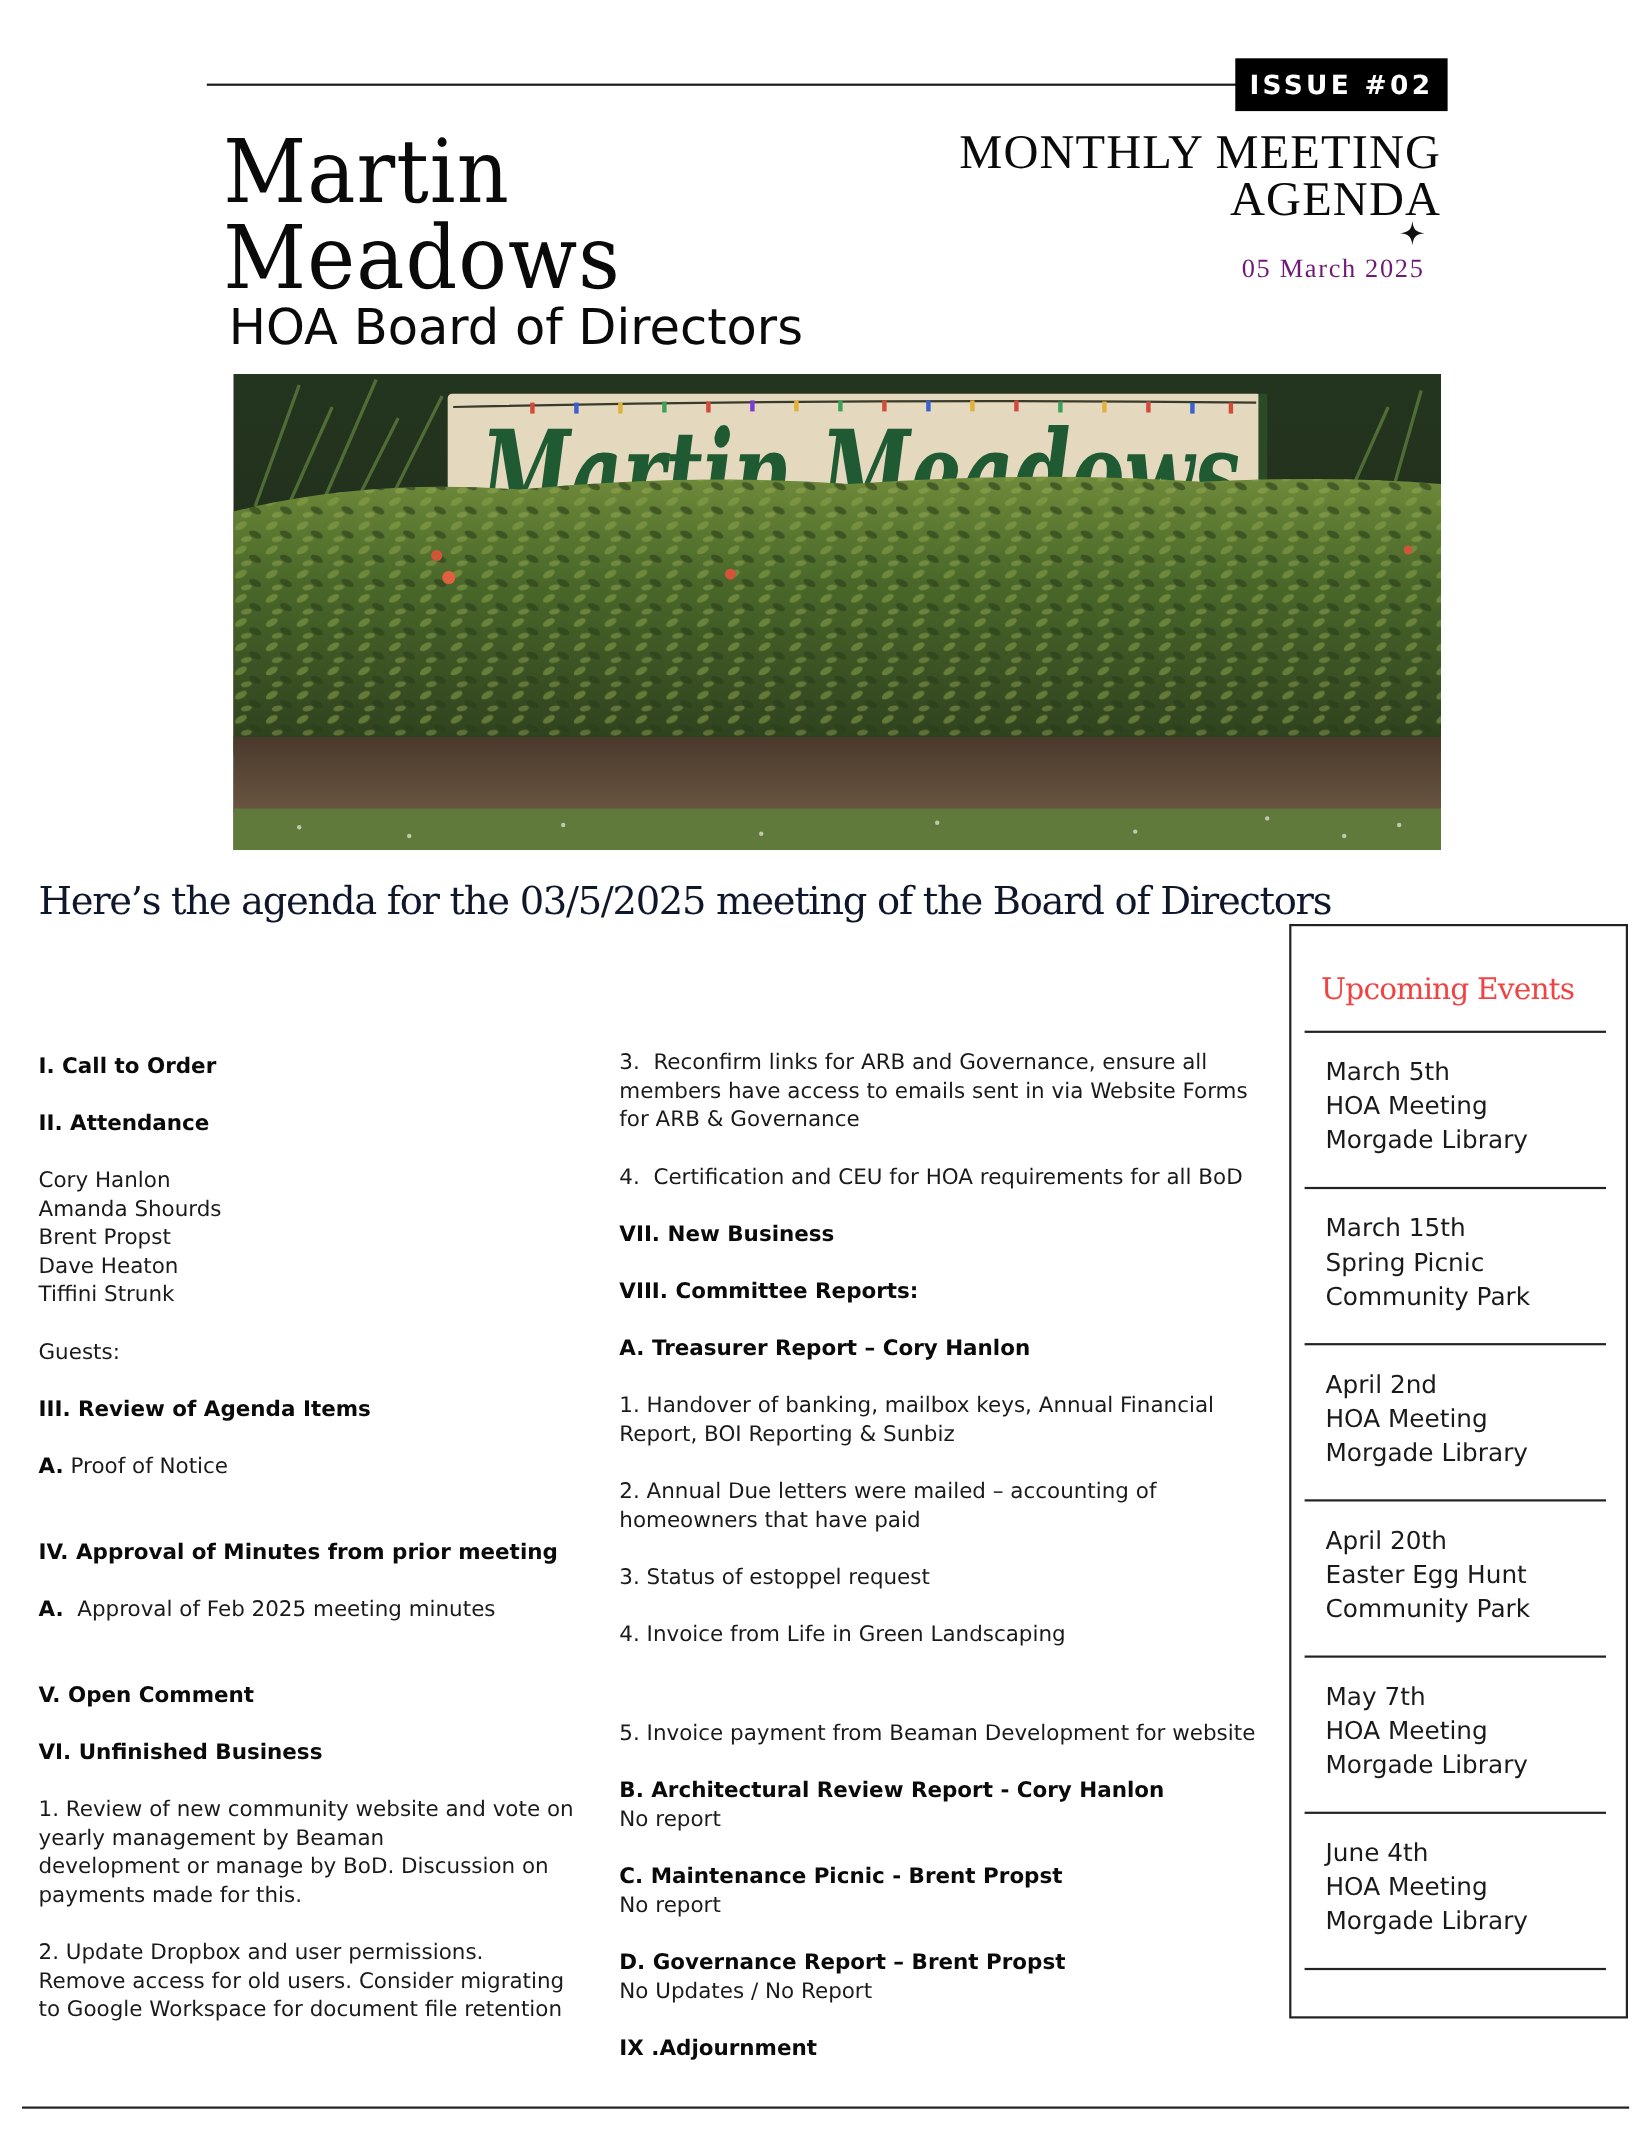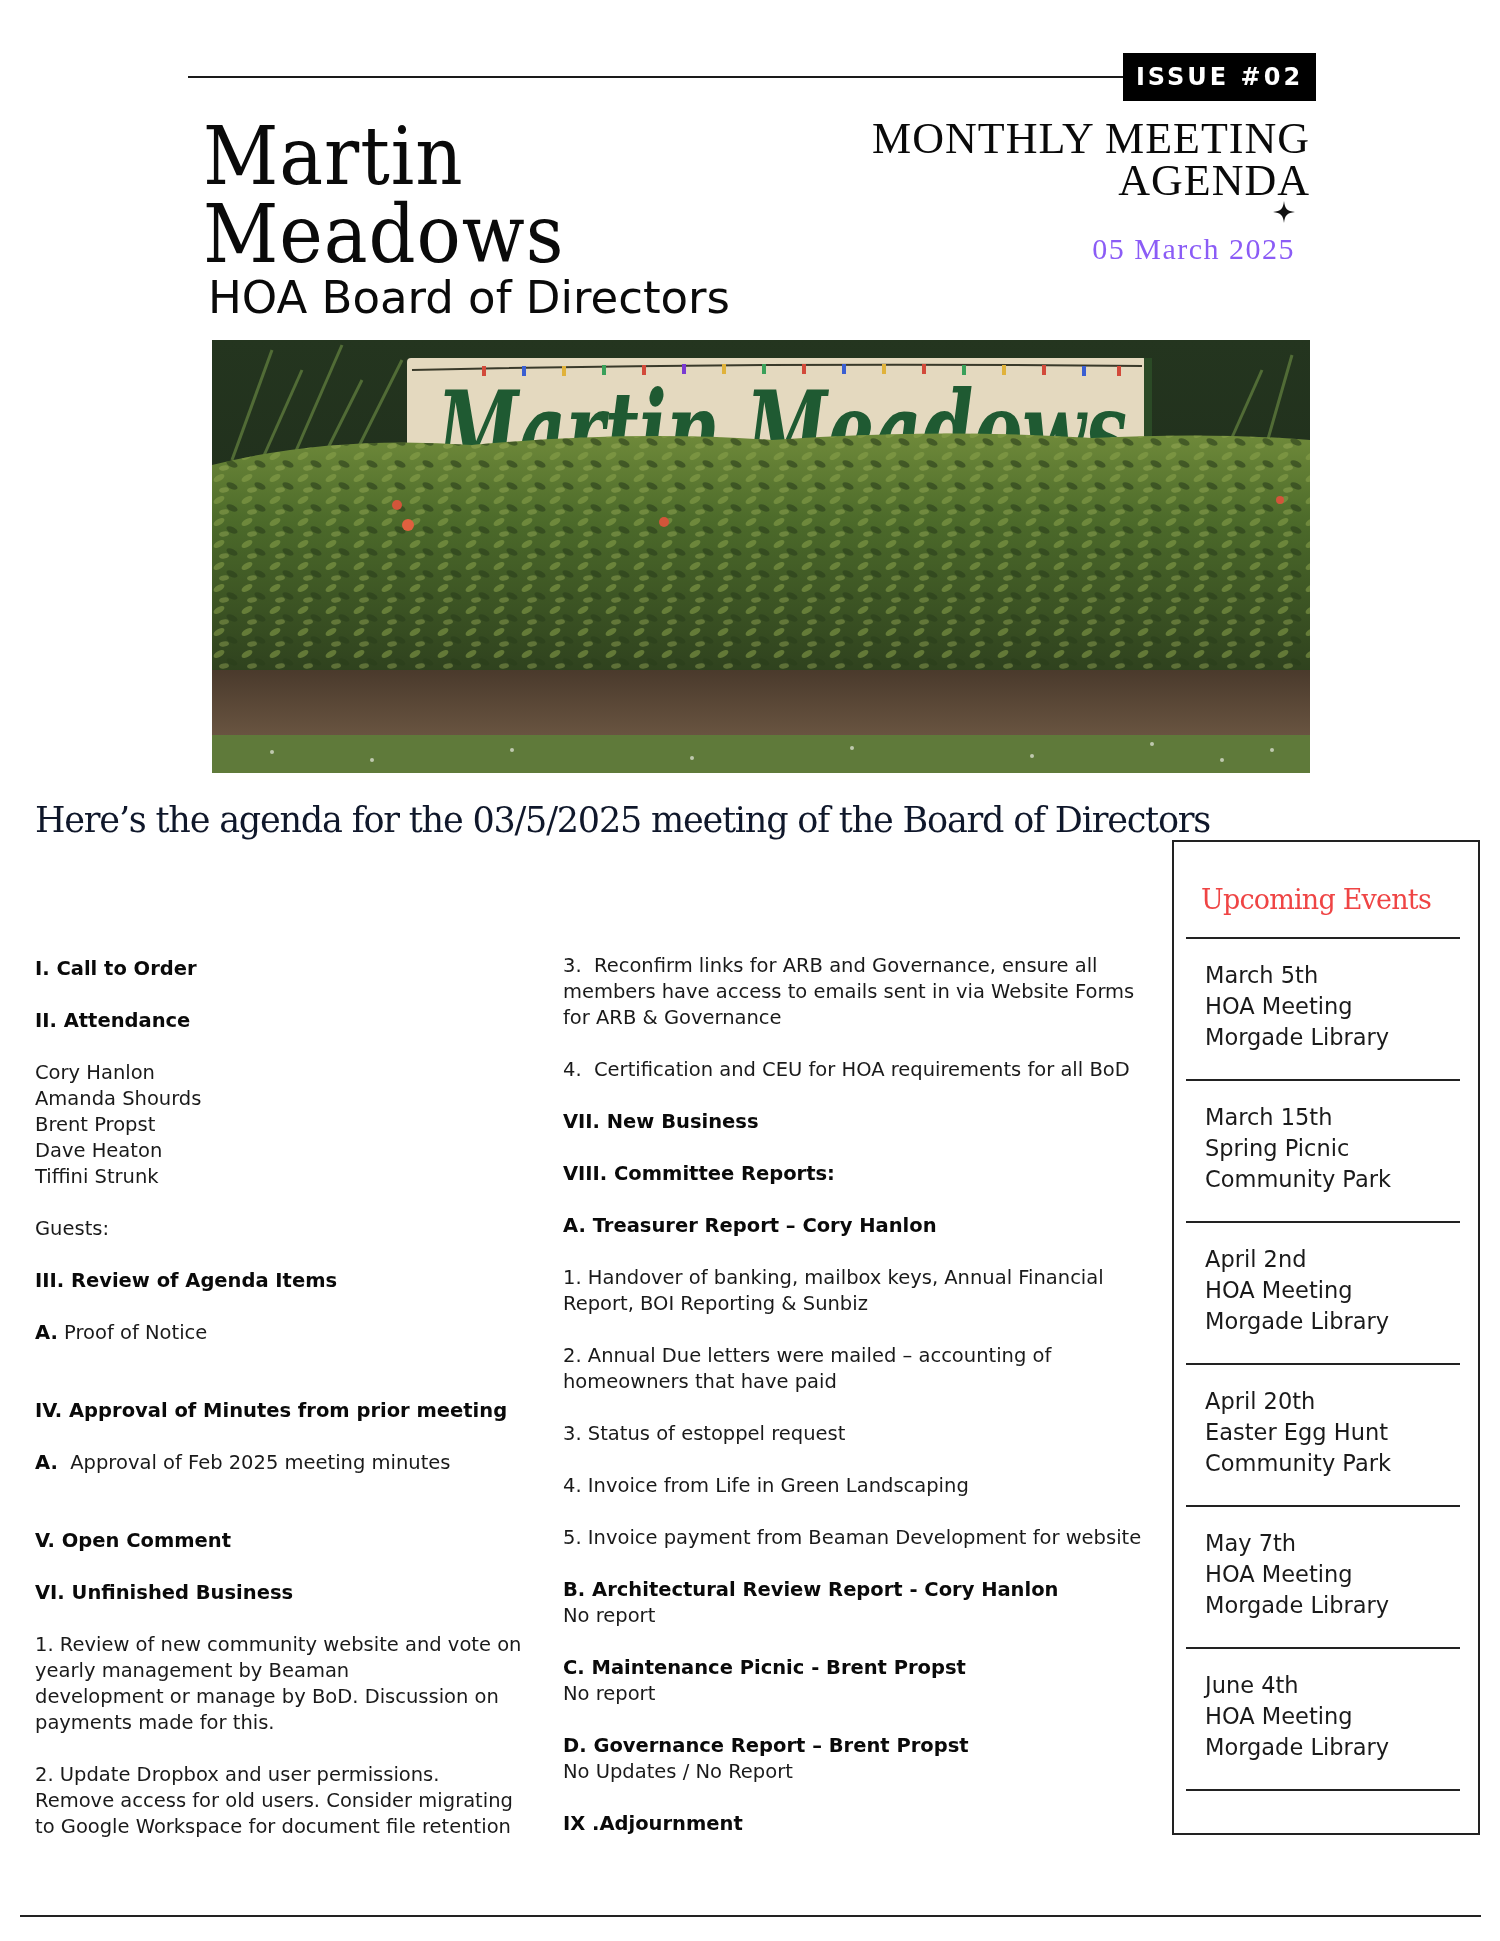--- a/index.html
+++ b/index.html
@@ -10,21 +10,21 @@
   .top-rule { left: 188px; top: 76px; width: 940px; height: 2px; background: #1a1a1a; }
   .issue-badge { left: 1123px; top: 53px; width: 193px; height: 48px; background: #000; color: #fff;
     font-family: "DejaVu Sans", sans-serif; font-weight: bold; font-size: 24px; letter-spacing: 3px;
     display: flex; align-items: center; justify-content: center; }
   .title { left: 203px; top: 118px; font-family: "DejaVu Serif", serif; font-size: 80px; line-height: 78px;
     letter-spacing: 1px; transform: scaleX(0.92); transform-origin: left top; color: #0a0a0a; }
   .subtitle { left: 208px; top: 272px; font-family: "DejaVu Sans", sans-serif; font-size: 45px; line-height: 52px; color: #0a0a0a; }
   .meeting-type { right: 190px; top: 118px; width: 460px; text-align: right; font-family: "Liberation Serif", serif;
     font-size: 44px; line-height: 42px; letter-spacing: 1px; color: #0a0a0a; }
   .sparkle { left: 1272px; top: 200px; width: 24px; height: 24px; }
-  .date { right: 205px; top: 232px; font-family: "Liberation Serif", serif; font-size: 30px; letter-spacing: 1.5px; color: #8b5cf6; }
+  .date { right: 205px; top: 232px; font-family: "Liberation Serif", serif; font-size: 24px; letter-spacing: 1.5px; color: #701a75; }
 
   
   .photo { left: 200px; top: 340px; width: 1098px; height: 433px; overflow: hidden; margin-left: 12px; }
 
   
   .headline { left: 35px; top: 800px; font-family: "DejaVu Serif", serif; font-size: 35px; letter-spacing: -1.2px; color: #0f172a; white-space: nowrap; }
 
   
   .col { font-family: "DejaVu Sans", sans-serif; font-size: 19.5px; line-height: 26px; color: #1a1a1a; }
   .col .b { font-weight: bold; color: #0a0a0a; }
@@ -197,21 +197,21 @@
     <div style="white-space: pre;">1. Handover of banking, mailbox keys, Annual Financial</div>
     <div style="white-space: pre;">Report, BOI Reporting &amp; Sunbiz</div>
     <div class="gap"></div>
     <div style="white-space: pre;">2. Annual Due letters were mailed – accounting of</div>
     <div style="white-space: pre;">homeowners that have paid</div>
     <div class="gap"></div>
     <div style="white-space: pre;">3. Status of estoppel request</div>
     <div class="gap"></div>
     <div style="white-space: pre;">4. Invoice from Life in Green Landscaping</div>
     <div class="gap"></div>
-    <div style="white-space: pre;">5. Invoice payment from Beaman Development for website</div>
+    <div style="white-space: pre; margin-top: 38px;">5. Invoice payment from Beaman Development for website</div>
     <div class="gap"></div>
     <div class="b" style="white-space: pre;">B. Architectural Review Report - Cory Hanlon</div>
     <div style="white-space: pre;">No report</div>
     <div class="gap"></div>
     <div class="b" style="white-space: pre;">C. Maintenance Picnic - Brent Propst</div>
     <div style="white-space: pre;">No report</div>
     <div class="gap"></div>
     <div class="b" style="white-space: pre;">D. Governance Report – Brent Propst</div>
     <div style="white-space: pre;">No Updates / No Report</div>
     <div class="gap"></div>

